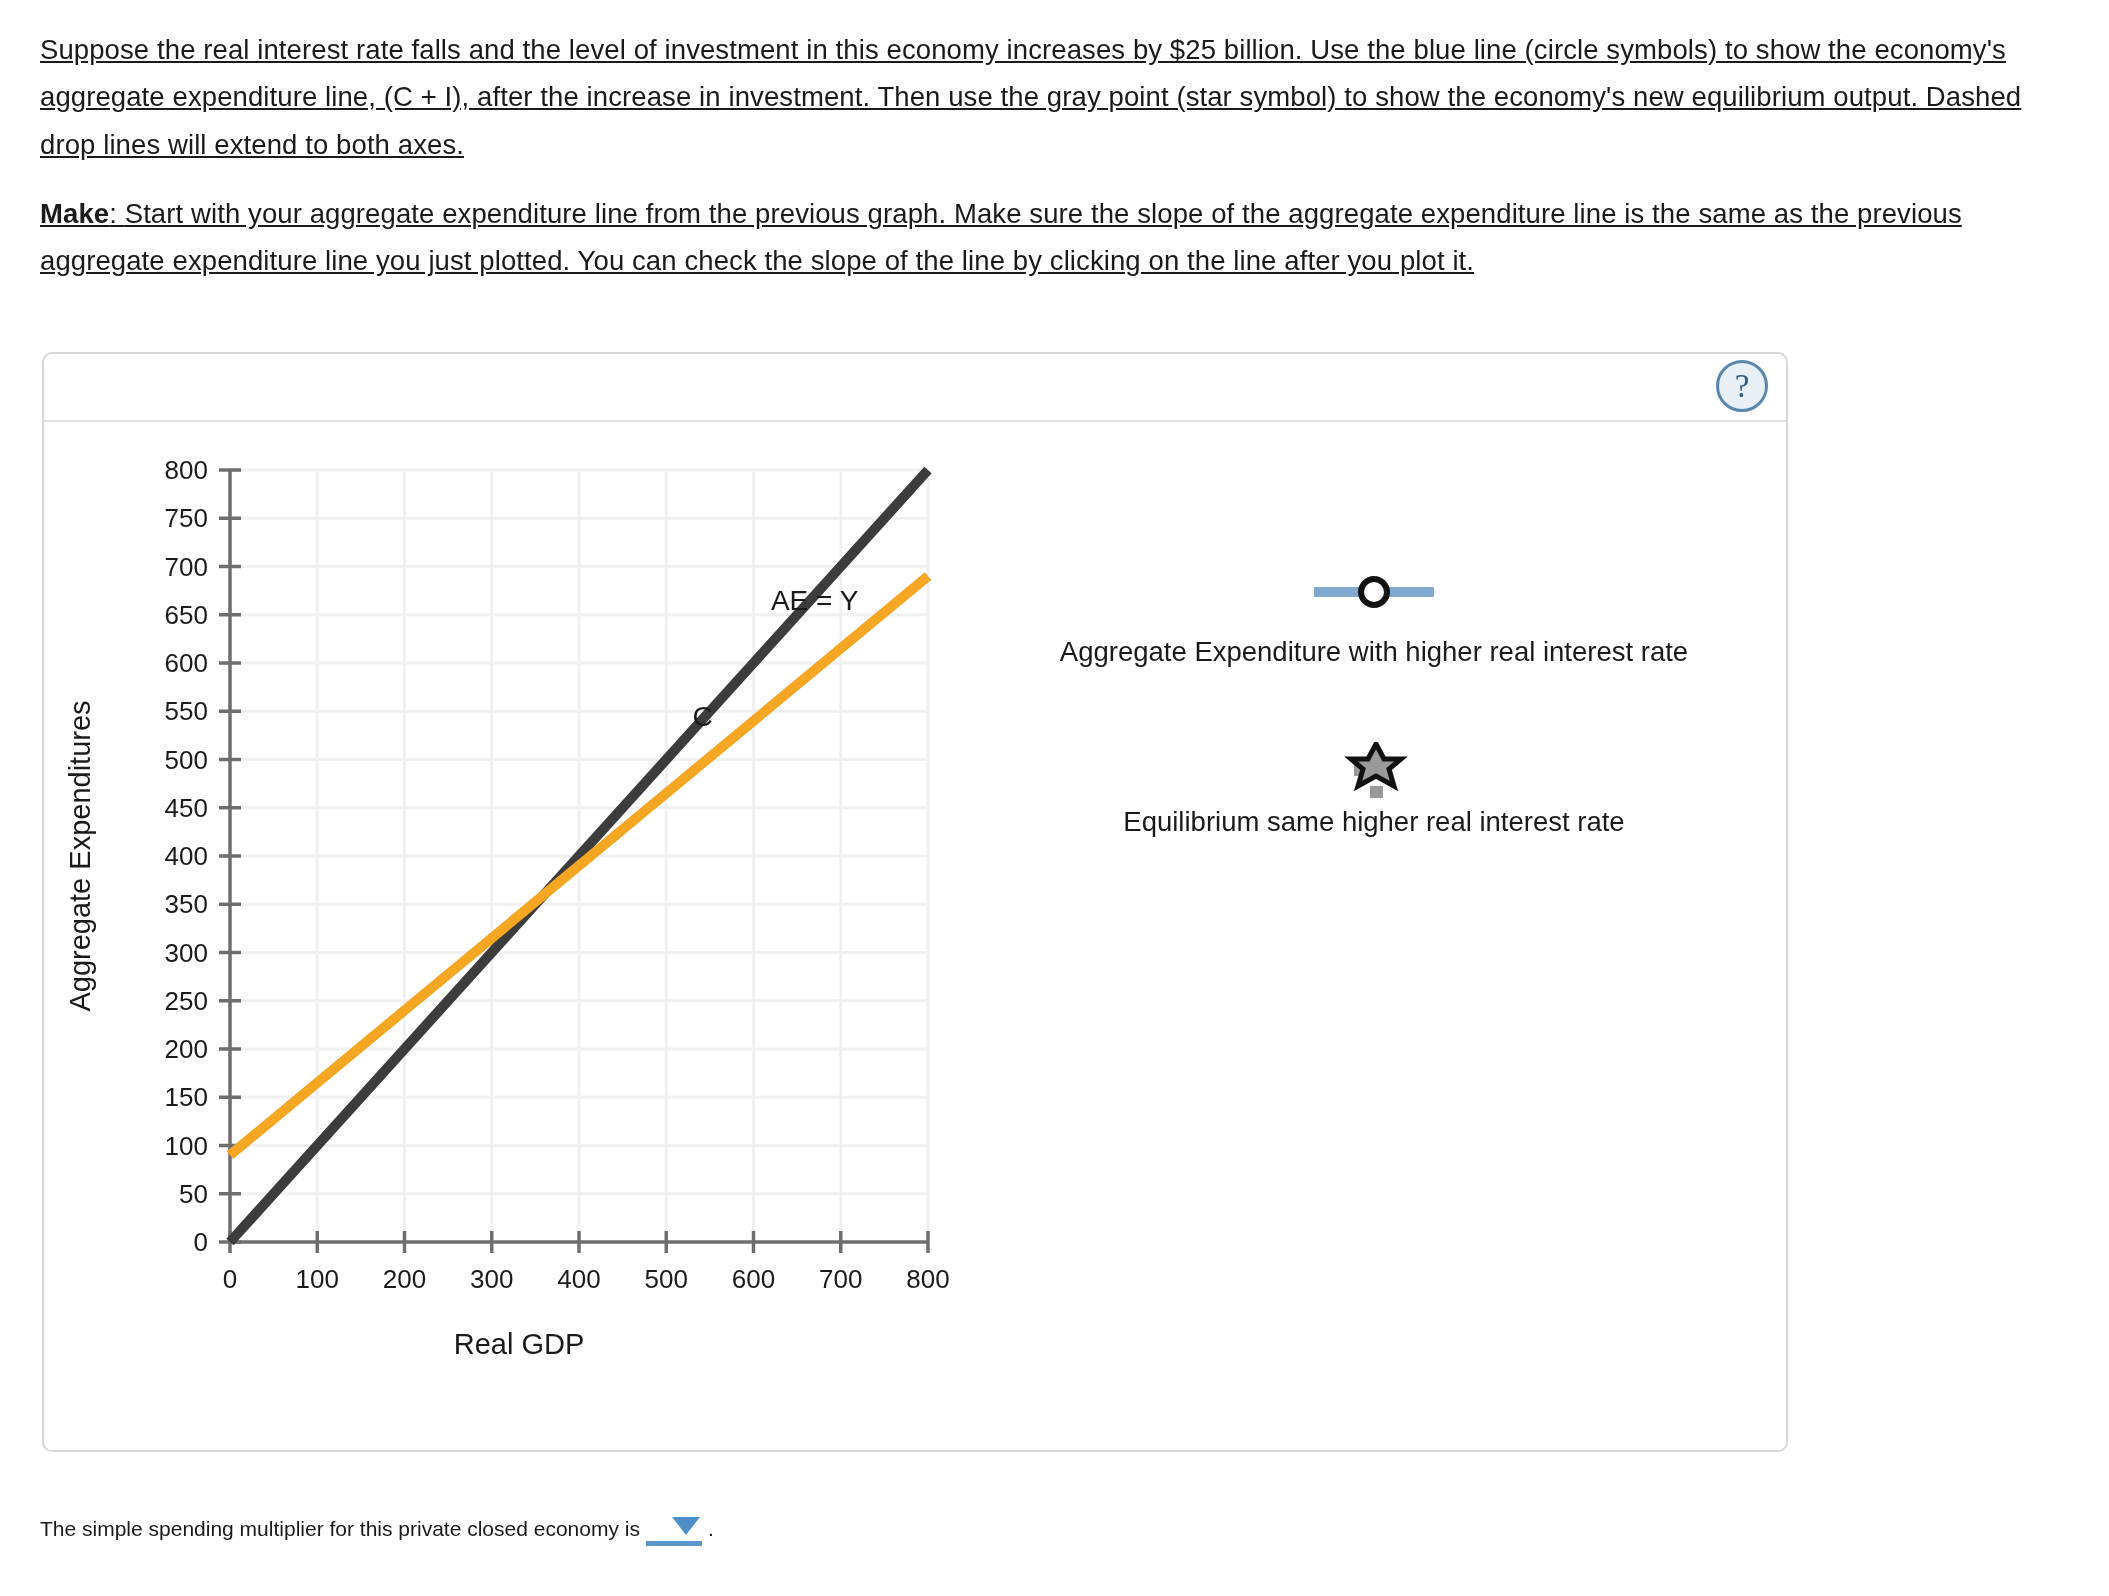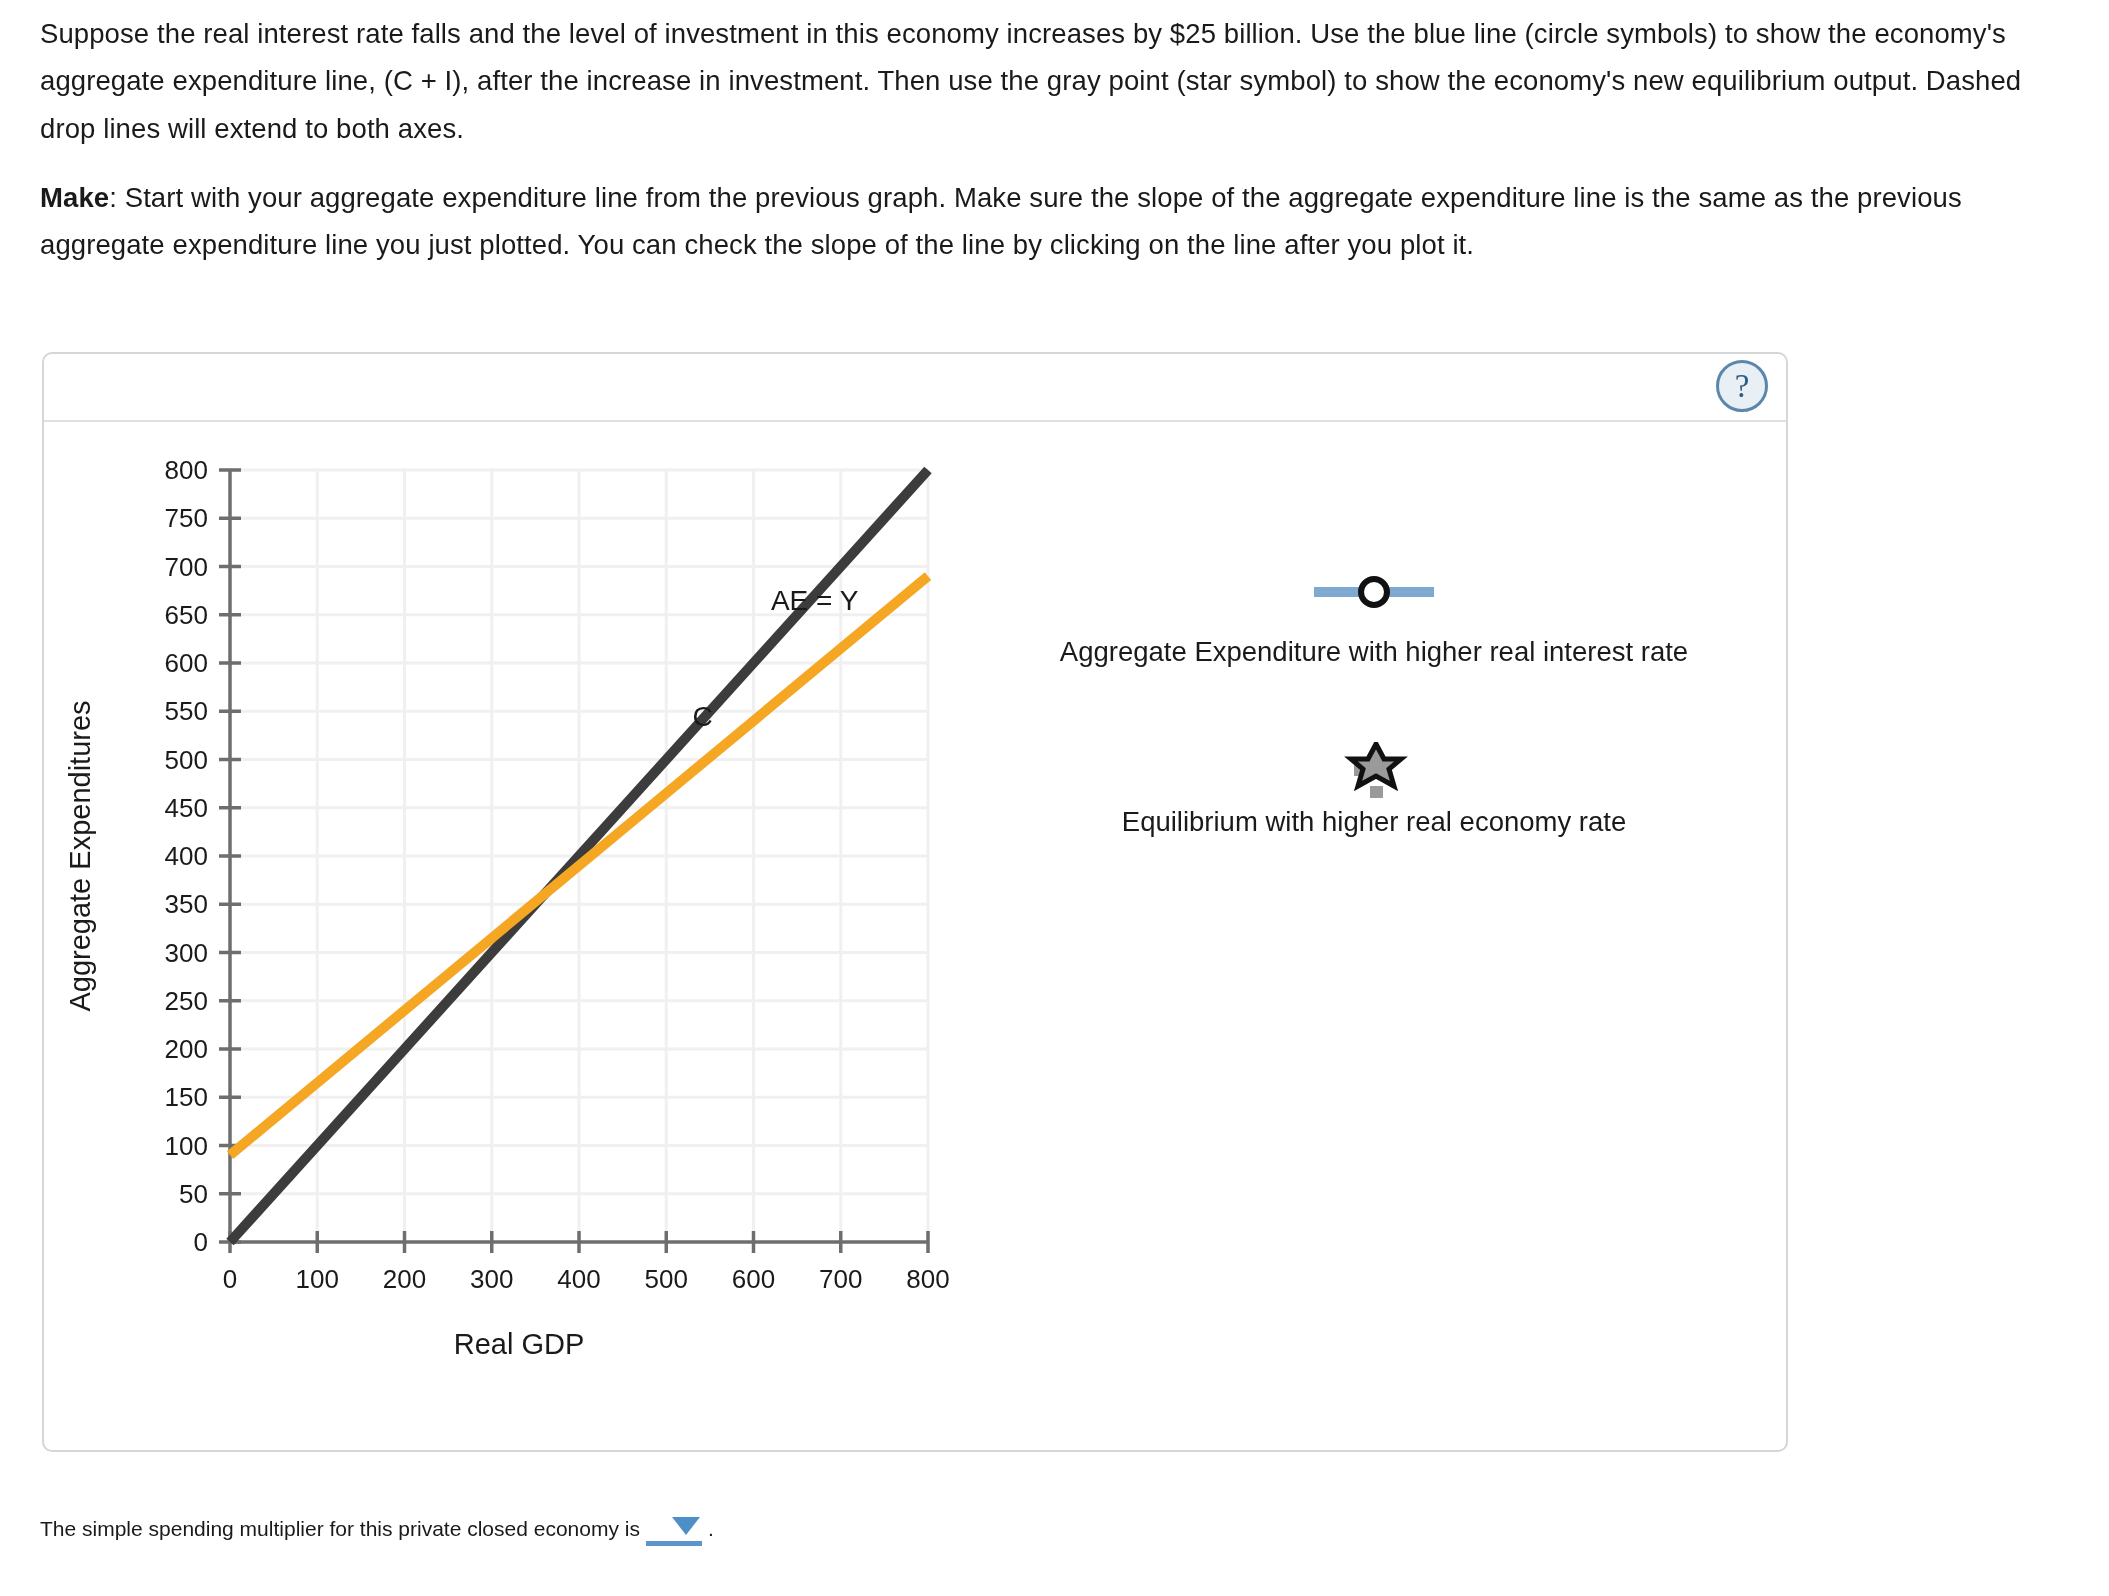--- a/index.html
+++ b/index.html
@@ -13,22 +13,23 @@
     font-family: "Liberation Sans", sans-serif;
     color: #1a1a1a;
     position: relative;
     overflow: hidden;
   }
 
   
   .prompt-block {
     position: absolute;
     left: 40px;
-    top: 10px;
+    top: 26px;
     width: 2030px;
+    text-decoration: underline;
   }
   .prompt-para {
     font-size: 27.5px;
     line-height: 1.72;
     color: #1a1a1a;
     margin: 0 0 22px 0;
     letter-spacing: 0.1px;
   }
   .hint-label { font-weight: bold; }
 
@@ -254,21 +255,21 @@
       </div>
 
       <div class="legend-entry">
         <div class="legend-symbol">
           <svg width="120" height="56" viewBox="0 0 120 56">
             <rect x="40" y="21" width="11" height="13" fill="#9a9a9a"></rect>
             <rect x="56" y="44" width="13" height="13" fill="#9a9a9a"></rect>
             <polygon points="62,2 70,17 87,17 75,27 80,44 62,34 44,44 49,27 37,17 54,17" fill="#9a9a9a" stroke="#111111" stroke-width="5" stroke-linejoin="miter"></polygon>
           </svg>
         </div>
-        <div class="legend-text">Equilibrium with higher real economy rate</div>
+        <div class="legend-text">Equilibrium same higher real interest rate</div>
       </div>
 
     </div>
 
   </div>
 </div>
 
 <div class="bottom-line">
   <span>The simple spending multiplier for this private closed economy is</span>
   <span class="dropdown">

